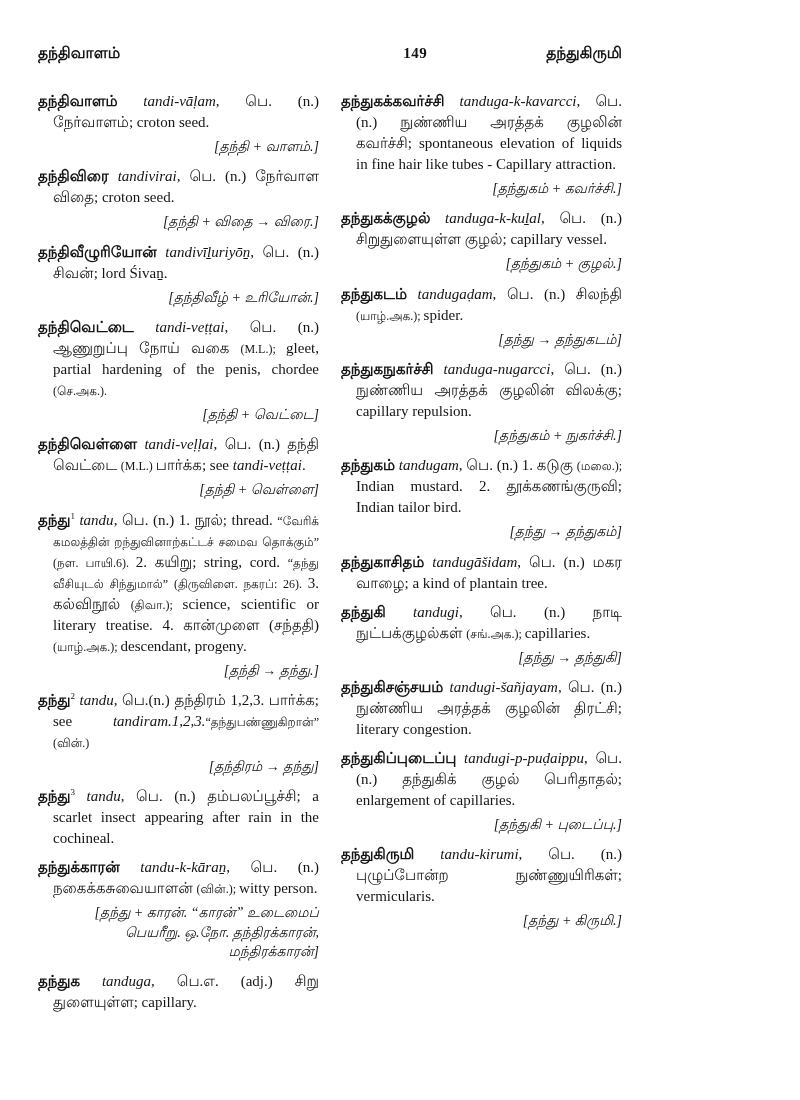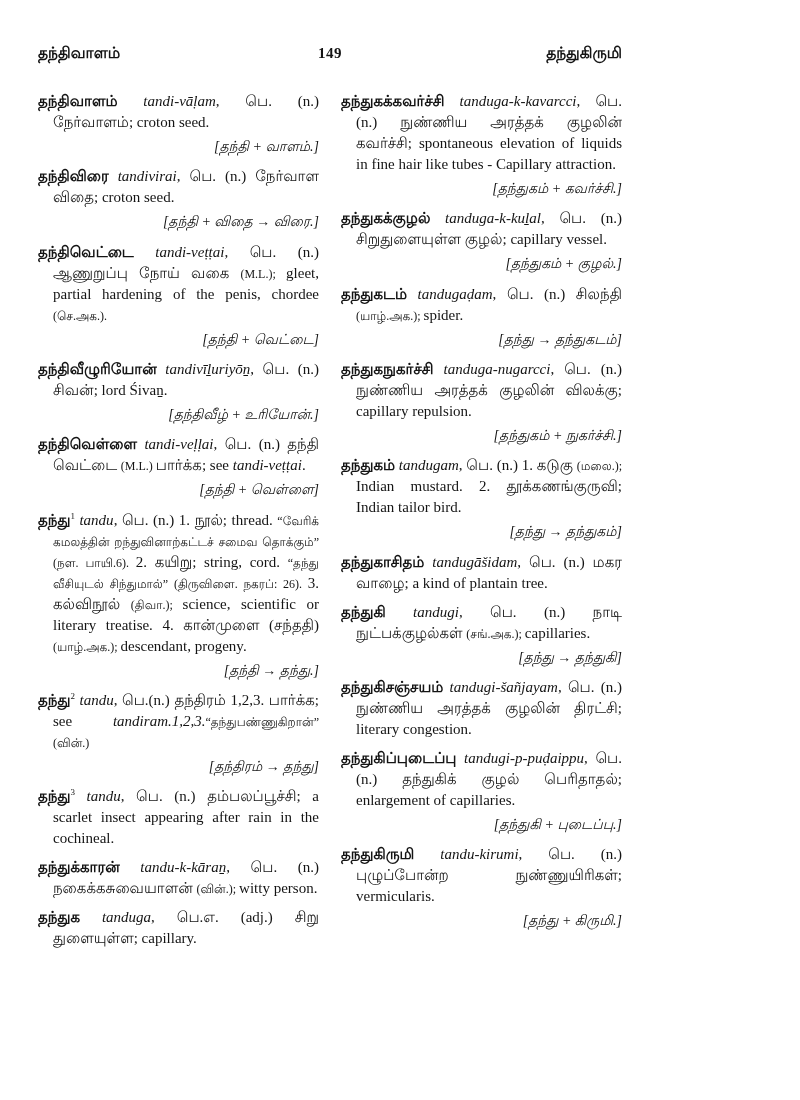--- a/index.html
+++ b/index.html
@@ -4,21 +4,21 @@
 <style>
   html,body{margin:0;padding:0;}
   body{
     width:800px;height:1100px;background:#ffffff;color:#141414;
     font-family:"Liberation Serif","DejaVu Serif",serif;
     overflow:hidden;
   }
   .page{box-sizing:border-box;width:648px;height:1100px;padding:44px 26px 16px 38px;}
   .header{display:flex;align-items:baseline;margin-bottom:27px;font-size:15.5px;}
   .header .h-left{flex:1;text-align:left;font-weight:700;}
-  .header .h-center{flex:1;text-align:center;font-weight:700;font-size:15px;letter-spacing:.5px;}
+  .header .h-center{flex:1;text-align:right;font-weight:700;font-size:15px;letter-spacing:.5px;}
   .header .h-right{flex:1;text-align:right;font-weight:700;}
   .columns{display:flex;gap:22px;}
   .col{flex:1;min-width:0;}
   .entry{margin-bottom:8px;}
   .entry .body{
     margin:0;font-size:15px;line-height:1.40;text-align:justify;
     padding-left:15px;text-indent:-15px;
   }
   .ety{
     font-style:italic;font-size:14px;line-height:1.38;
@@ -44,44 +44,45 @@
     <div class="col" id="col-left">
         <div class="entry">
           <p class="body"><span class="run-hw">தந்திவாளம் </span><span class="run-tr">tandi-vāḷam</span><span class="run-ta">, பெ. (n.) நேர்வாளம்; </span><span class="run-en">croton seed.</span></p>
           <p class="ety">[தந்தி + வாளம்.]</p>
         </div>
         <div class="entry">
           <p class="body"><span class="run-hw">தந்திவிரை </span><span class="run-tr">tandivirai</span><span class="run-ta">, பெ. (n.) நேர்வாள விதை; </span><span class="run-en">croton seed.</span></p>
           <p class="ety">[தந்தி + விதை → விரை.]</p>
         </div>
         <div class="entry">
+          <p class="body"><span class="run-hw">தந்திவீழுரியோன் </span><span class="run-tr">tandivīḻuriyōṉ</span><span class="run-ta">, பெ. (n.) சிவன்; </span><span class="run-en">lord Śivaṉ.</span></p>
+          <p class="ety">[தந்திவீழ் + உரியோன்.]</p>
+        </div>
+        <div class="entry">
           <p class="body"><span class="run-hw">தந்திவெட்டை </span><span class="run-tr">tandi-veṭṭai</span><span class="run-ta">, பெ. (n.) ஆணுறுப்பு நோய் வகை </span><span class="run-sm">(M.L.); </span><span class="run-en">gleet, partial hardening of the penis, chordee </span><span class="run-sm">(செ.அக.).</span></p>
           <p class="ety">[தந்தி + வெட்டை]</p>
-        </div>
-        <div class="entry">
-          <p class="body"><span class="run-hw">தந்திவீழுரியோன் </span><span class="run-tr">tandivīḻuriyōṉ</span><span class="run-ta">, பெ. (n.) சிவன்; </span><span class="run-en">lord Śivaṉ.</span></p>
-          <p class="ety">[தந்திவீழ் + உரியோன்.]</p>
         </div>
         <div class="entry">
           <p class="body"><span class="run-hw">தந்திவெள்ளை </span><span class="run-tr">tandi-veḷḷai</span><span class="run-ta">, பெ. (n.) தந்தி வெட்டை </span><span class="run-sm">(M.L.) </span><span class="run-ta">பார்க்க; </span><span class="run-en">see </span><span class="run-tr">tandi-veṭṭai</span><span class="run-en">.</span></p>
           <p class="ety">[தந்தி + வெள்ளை]</p>
         </div>
         <div class="entry">
           <p class="body"><span class="run-hw">தந்து</span><span class="run-sup">1</span><span class="run-tr"> tandu</span><span class="run-ta">, பெ. (n.) 1. நூல்; </span><span class="run-en">thread. </span><span class="run-sm">“வேரிக் கமலத்தின் றந்துவினாற்கட்டச் சமைவ தொக்கும்” (நள. பாயி.6). </span><span class="run-ta">2. கயிறு; </span><span class="run-en">string, cord. </span><span class="run-sm">“தந்து வீசியுடல் சிந்துமால்” (திருவிளை. நகரப்: 26). </span><span class="run-ta">3. கல்விநூல் </span><span class="run-sm">(திவா.); </span><span class="run-en">science, scientific or literary treatise. </span><span class="run-ta">4. கான்முளை (சந்ததி) </span><span class="run-sm">(யாழ்.அக.); </span><span class="run-en">descendant, progeny.</span></p>
           <p class="ety">[தந்தி → தந்து.]</p>
         </div>
         <div class="entry">
           <p class="body"><span class="run-hw">தந்து</span><span class="run-sup">2</span><span class="run-tr"> tandu</span><span class="run-ta">, பெ.(n.) தந்திரம் 1,2,3. பார்க்க; </span><span class="run-en">see </span><span class="run-tr">tandiram.1,2,3.</span><span class="run-sm">“தந்துபண்ணுகிறான்” (வின்.)</span></p>
           <p class="ety">[தந்திரம் → தந்து]</p>
         </div>
         <div class="entry">
           <p class="body"><span class="run-hw">தந்து</span><span class="run-sup">3</span><span class="run-tr"> tandu</span><span class="run-ta">, பெ. (n.) தம்பலப்பூச்சி; </span><span class="run-en">a scarlet insect appearing after rain in the cochineal.</span></p>
         </div>
         <div class="entry">
           <p class="body"><span class="run-hw">தந்துக்காரன் </span><span class="run-tr">tandu-k-kāraṉ</span><span class="run-ta">, பெ. (n.) நகைக்கசுவையாளன் </span><span class="run-sm">(வின்.); </span><span class="run-en">witty person.</span></p>
+          <p class="ety">[தந்து + காரன். “காரன்” உடைமைப் பெயரீறு. ஒ.நோ. தந்திரக்காரன், மந்திரக்காரன்]</p>
         </div>
         <div class="entry">
           <p class="body"><span class="run-hw">தந்துக </span><span class="run-tr">tanduga</span><span class="run-ta">, பெ.எ. (adj.) சிறு துளையுள்ள; </span><span class="run-en">capillary.</span></p>
         </div>
       </div>
     <div class="col" id="col-right">
         <div class="entry">
           <p class="body"><span class="run-hw">தந்துகக்கவர்ச்சி </span><span class="run-tr">tanduga-k-kavarcci</span><span class="run-ta">, பெ. (n.) நுண்ணிய அரத்தக் குழலின் கவர்ச்சி; </span><span class="run-en">spontaneous elevation of liquids in fine hair like tubes - Capillary attraction.</span></p>
           <p class="ety">[தந்துகம் + கவர்ச்சி.]</p>
         </div>

